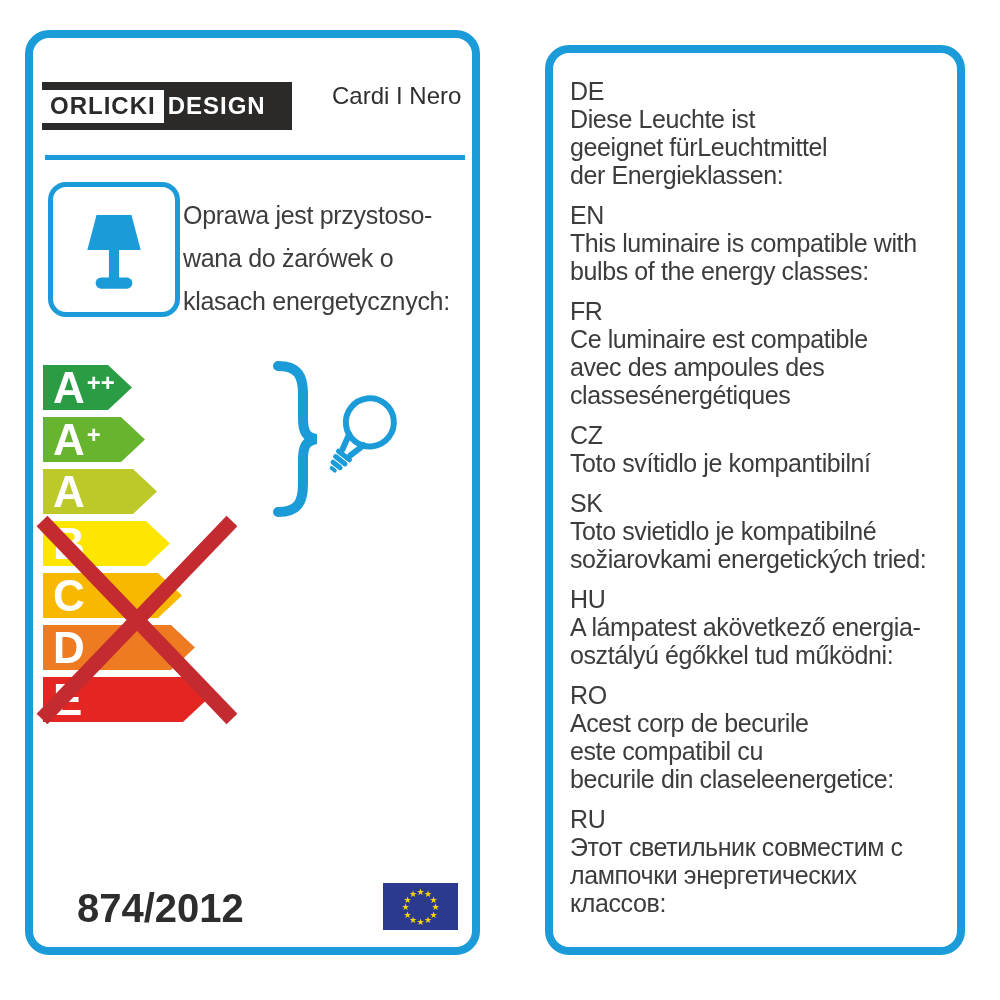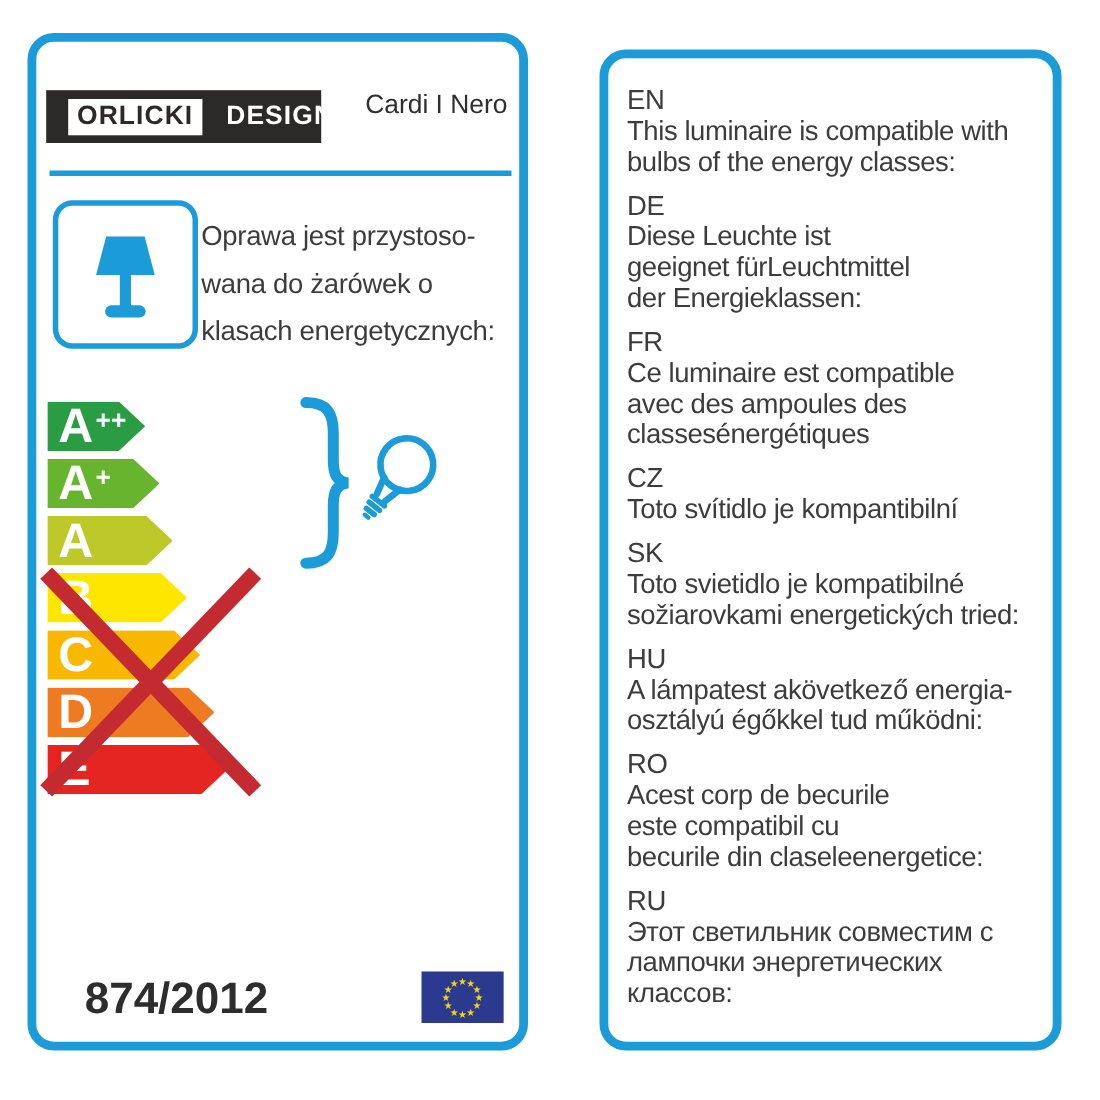--- a/index.html
+++ b/index.html
@@ -10,21 +10,21 @@
   .page{position:relative;width:1000px;height:1000px;background:#fff;
         font-family:"Liberation Sans",sans-serif;overflow:hidden;}
   .panel{position:absolute;background:#fff;border:8px solid var(--blue);
          border-radius:24px;box-sizing:border-box;}
   .panel-left{left:25px;top:30px;width:455px;height:925px;}
   .panel-right{left:545px;top:45px;width:420px;height:910px;}
   .panel-left>*{position:absolute;}
 
   
   .logo{left:9px;top:44px;width:250px;height:48px;background:var(--logo);
-        display:flex;align-items:center;gap:22px;padding-left:20px;box-sizing:border-box;}
+        display:flex;align-items:center;gap:4px;padding-left:0;box-sizing:border-box;}
   .logo-white{background:#fff;color:var(--logo);font-weight:bold;font-size:24px;
               letter-spacing:1px;padding:4px 8px 5px 8px;line-height:1;}
   .logo-design{color:#fff;font-weight:bold;font-size:24px;letter-spacing:1px;}
 
   .product{left:279px;top:44px;font-size:24px;font-weight:400;color:#2f2f2f;white-space:nowrap;margin-left:20px;}
   .divider{left:12px;top:117px;width:420px;height:5px;background:var(--blue);}
 
   .lamp-box{left:15px;top:144px;width:122px;height:125px;border:5px solid var(--blue);
             border-radius:18px;display:flex;align-items:center;justify-content:center;}
   .pl-text{left:150px;top:156px;color:var(--text);font-size:25px;line-height:43px;
@@ -141,29 +141,29 @@
         <text x="24.5" y="34.7" text-anchor="middle" font-size="9" fill="#f8d40b">★</text>
         <text x="22.5" y="27.2" text-anchor="middle" font-size="9" fill="#f8d40b">★</text>
         <text x="24.5" y="19.7" text-anchor="middle" font-size="9" fill="#f8d40b">★</text>
         <text x="30.0" y="14.2" text-anchor="middle" font-size="9" fill="#f8d40b">★</text>
       </svg>
   </div>
 
   <div class="panel panel-right">
     <div class="langs" id="langs">
         <div class="lang-section">
-          <div class="lang-code">EN</div>
-          <div class="lang-line">This luminaire is compatible with</div>
-          <div class="lang-line">bulbs of the energy classes:</div>
-        </div>
-        <div class="lang-section">
           <div class="lang-code">DE</div>
           <div class="lang-line">Diese Leuchte ist</div>
           <div class="lang-line">geeignet fürLeuchtmittel</div>
           <div class="lang-line">der Energieklassen:</div>
+        </div>
+        <div class="lang-section">
+          <div class="lang-code">EN</div>
+          <div class="lang-line">This luminaire is compatible with</div>
+          <div class="lang-line">bulbs of the energy classes:</div>
         </div>
         <div class="lang-section">
           <div class="lang-code">FR</div>
           <div class="lang-line">Ce luminaire est compatible</div>
           <div class="lang-line">avec des ampoules des</div>
           <div class="lang-line">classesénergétiques</div>
         </div>
         <div class="lang-section">
           <div class="lang-code">CZ</div>
           <div class="lang-line">Toto svítidlo je kompantibilní</div>

